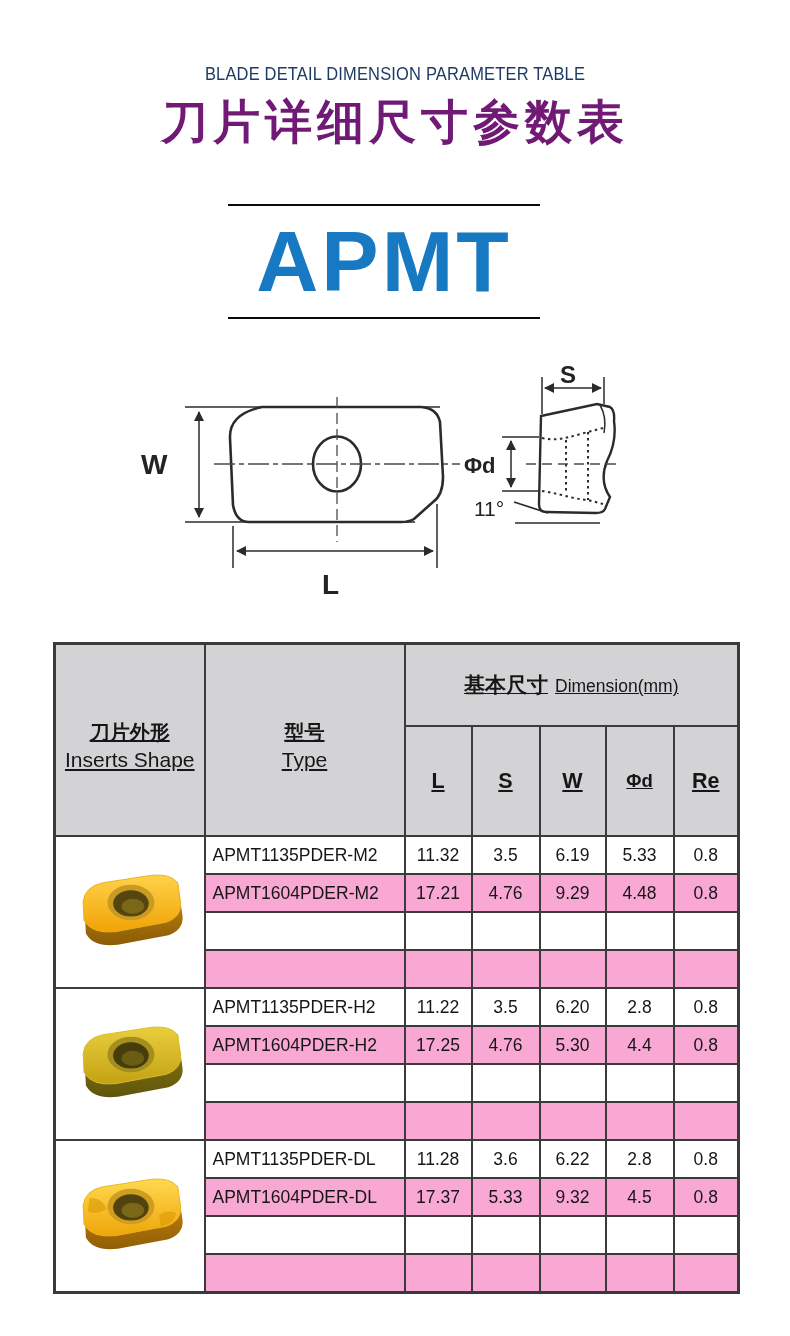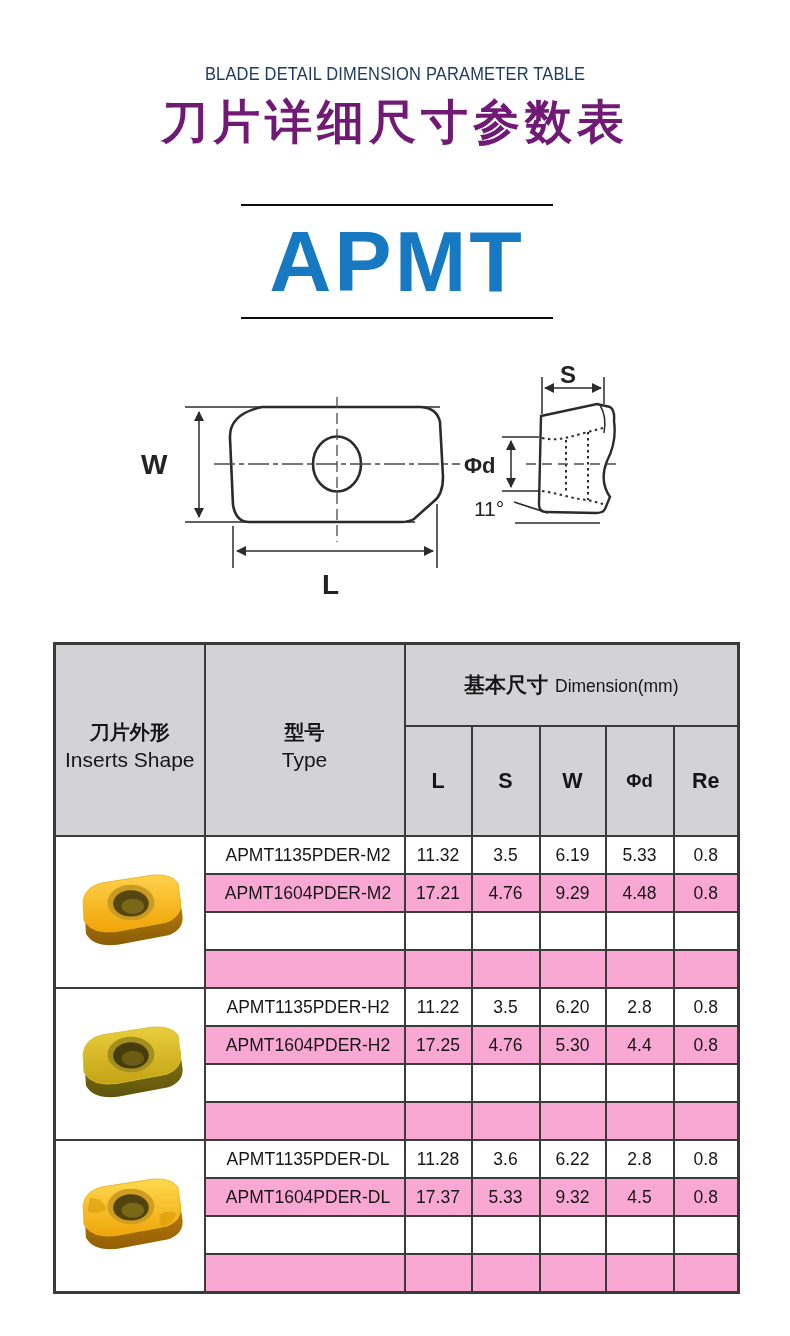--- a/index.html
+++ b/index.html
@@ -12,21 +12,21 @@
     position:absolute;top:64px;left:0;width:790px;text-align:center;
     color:#1e3a63;font-size:17.5px;font-weight:500;letter-spacing:.2px;
     transform:scaleX(.94);transform-origin:center;
   }
   .title-zh{
     position:absolute;top:91px;left:0;width:790px;text-align:center;
     color:#701a75;font-size:47px;font-weight:700;letter-spacing:5px;
   }
   
   .logo-block{
-    position:absolute;top:204px;left:241px;width:312px;
+    position:absolute;top:204px;left:228px;width:312px;
     border-top:2px solid #0a0a0a;border-bottom:2px solid #0a0a0a;
     height:111px;display:flex;align-items:center;justify-content:center;
   }
   .logo-text{
     color:#1779c1;font-size:86px;font-weight:700;letter-spacing:3px;
     line-height:1;margin-top:-2px;
   }
   
   .drawing{position:absolute;top:355px;left:0;}
   .drawing text{fill:#232323;}
@@ -35,30 +35,30 @@
     position:absolute;top:642px;left:53px;
     border-collapse:collapse;table-layout:fixed;width:684px;
     border:3px solid #3a3a3a;
   }
   .spec-table th,.spec-table td{
     border:2px solid #3b3b3b;padding:0;color:#161616;
     text-align:center;vertical-align:middle;overflow:hidden;
   }
   .h1 th{height:80px;}
   .h2 th{height:108px;}
-  th{background:#d3d3d5;font-weight:400;}
+  th{background:#d3d3d5;font-weight:400;text-decoration:underline;}
   .zh-head{font-size:20px;font-weight:700;display:block;line-height:1.35;margin-top:12px;}
   .en-head{font-size:21px;display:block;line-height:1.3;text-align:center;}
   .c-dim .zh-head-inline{font-size:21px;font-weight:700;}
   .c-dim .en-head-inline{font-size:17.5px;margin-left:7px;}
   .dim-th{font-size:21.5px;font-weight:600;}
   .dim-th.phid{font-size:18.5px;}
   tbody td{height:36px;font-size:17.5px;background:#ffffff;}
   tr.alt td{background:#f9a8d4;}
-  td.type-cell{text-align:center;padding-left:7px;}
+  td.type-cell{text-align:left;padding-left:7px;}
   td.shape-cell{background:#ffffff !important;}
 </style>
 </head>
 <body>
 
 <div class="subtitle">BLADE DETAIL DIMENSION PARAMETER TABLE</div>
 <div class="title-zh">刀片详细尺寸参数表</div>
 
 <div class="logo-block">
   <div class="logo-text">APMT</div>

